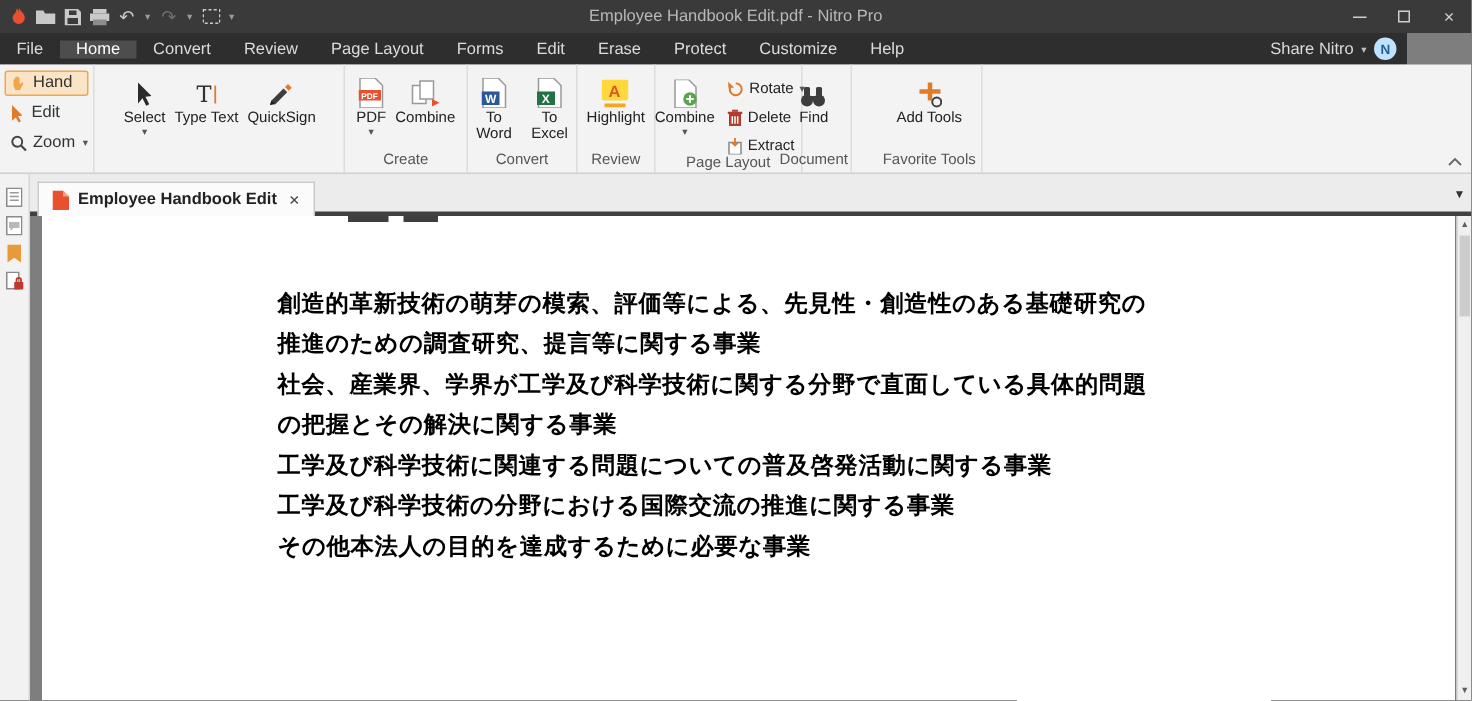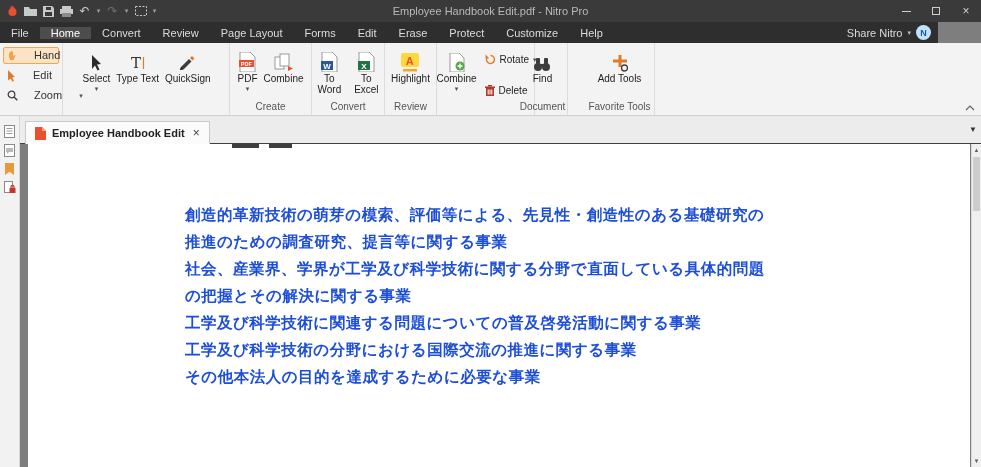--- a/index.html
+++ b/index.html
@@ -23,42 +23,42 @@
   
   .menubar { position:absolute; left:0; top:22px; width:938px; height:21px; background:#2e2e2e; display:flex; align-items:center; font-size:11px; color:#dcdcdc; }
   .menu-tab { padding:0 11px; display:flex; align-items:center; white-space:nowrap; }
   .menu-tab.active { background:#4d4d4d; color:#ffffff; }
   .account { margin-left:auto; display:flex; align-items:center; gap:5px; padding-right:7px; }
   .acct-caret { font-size:7px; color:#bdbdbd; }
   .avatar { width:15px; height:15px; border-radius:50%; background:#bfe3ff; color:#1e5e93; font-size:9px; font-weight:bold; display:flex; align-items:center; justify-content:center; }
   
   .ribbon { position:absolute; left:0; top:43px; width:981px; height:73px; background:#f3f3f4; border-bottom:1px solid #cfcfcf; }
   .nav-panel { position:absolute; left:0; top:0; width:63px; height:100%; border-right:1px solid #dcdcdc; padding:4px 3px; display:flex; flex-direction:column; gap:3px; font-size:11px; color:#333; }
-  .nav-item { display:flex; align-items:center; gap:16px; padding:1px 3px; border:1px solid transparent; border-radius:2px; line-height:13px; }
+  .nav-item { display:flex; align-items:center; gap:4px; padding:1px 3px; border:1px solid transparent; border-radius:2px; line-height:13px; }
   .nav-item.active { background:#fbe3c6; border-color:#eda94f; }
   .nav-caret { font-size:7px; color:#555; margin-left:1px; }
   .group { position:absolute; top:0; height:100%; border-right:1px solid #dcdcdc; display:flex; flex-direction:column; }
   .group-items { flex:1; display:flex; align-items:flex-start; justify-content:center; gap:2px; padding-top:4px; }
   .group-label { font-size:10px; color:#555; text-align:center; padding-bottom:3px; white-space:nowrap; }
   .big-btn { display:flex; flex-direction:column; align-items:center; gap:1px; font-size:10px; color:#222; padding:2px 2px 0 2px; text-align:center; line-height:11px; }
   .big-btn .icon { height:23px; display:flex; align-items:flex-end; justify-content:center; }
   .btn-caret { font-size:7px; color:#555; line-height:7px; }
-  .small-stack { display:flex; flex-direction:column; gap:20px; padding-top:7px; align-items:flex-start; }
+  .small-stack { display:flex; flex-direction:column; gap:8px; padding-top:7px; align-items:flex-start; }
   .small-btn { display:flex; align-items:center; gap:4px; font-size:10px; color:#222; line-height:11px; }
   .collapse-btn { position:absolute; right:6px; bottom:4px; }
   
   .side-strip { position:absolute; left:0; top:116px; width:20px; height:351px; background:#f2f2f2; border-right:1px solid #d6d6d6; display:flex; flex-direction:column; align-items:center; gap:6px; padding-top:9px; z-index:3; }
-  .tabrow { position:absolute; left:20px; top:116px; width:961px; height:28px; background:#ececec; border-bottom:1px solid #404040; }
+  .tabrow { position:absolute; left:20px; top:116px; width:961px; height:28px; background:#ececec; border-bottom:3px solid #404040; }
   .doc-tab { position:absolute; left:5px; top:5px; height:23px; background:#fbfbfb; border:1px solid #c9c9c9; border-bottom:none; display:flex; align-items:center; gap:6px; padding:0 9px; font-size:11px; font-weight:bold; color:#222; }
   .tab-close { font-size:12px; color:#444; font-weight:normal; margin-left:2px; }
   .tabrow-caret { position:absolute; right:4px; top:9px; font-size:8px; color:#333; }
   
   .doc-area { position:absolute; left:20px; top:144px; width:951px; height:323px; background:#7e7e7e; }
   .page { position:absolute; left:8px; top:0; width:942px; height:323px; background:#ffffff; }
-  .jp-text { position:absolute; left:157px; top:57px; font-family:"DejaVu Serif","Liberation Serif",serif; font-size:15.5px; line-height:27px; font-weight:600; letter-spacing:0.5px; color:#1d4ed8; }
+  .jp-text { position:absolute; left:157px; top:44px; font-family:"DejaVu Serif","Liberation Serif",serif; font-size:15.5px; line-height:27px; font-weight:600; letter-spacing:0.5px; color:#000000; }
   .jp-line { white-space:nowrap; }
   .clip-frag { position:absolute; top:0; height:4px; background:#1c1c1c; opacity:.85; }
   
   .scrollbar { position:absolute; right:0; top:144px; width:10px; height:323px; background:#f0f0f0; border-left:1px solid #d9d9d9; }
   .sb-arrow { position:absolute; left:0; width:100%; height:12px; display:flex; align-items:center; justify-content:center; font-size:6px; color:#5f5f5f; }
   .sb-up { top:0; } .sb-down { bottom:0; }
   .sb-thumb { position:absolute; left:1px; right:1px; top:13px; height:54px; background:#cdcdcd; }
   svg { display:block; }
 </style>
 </head>

